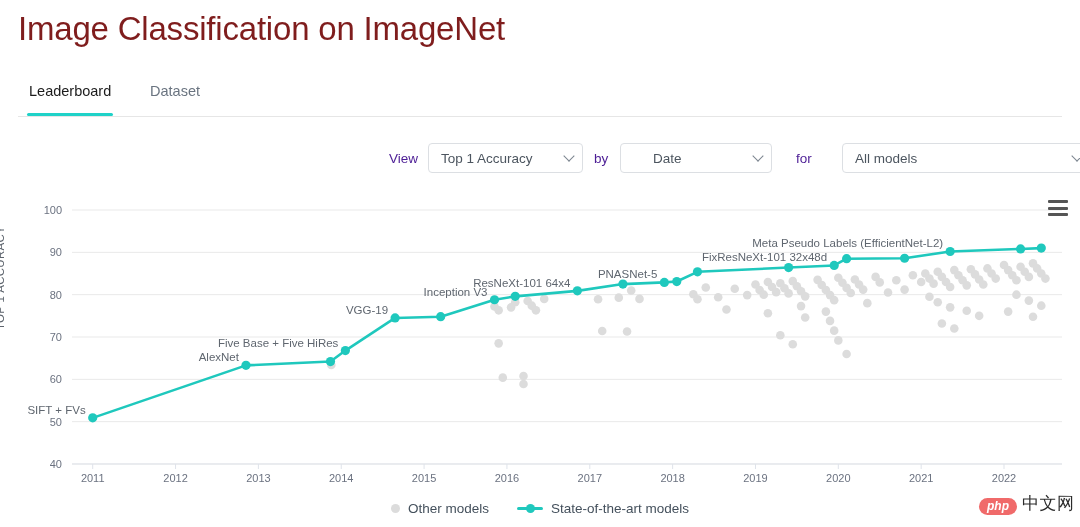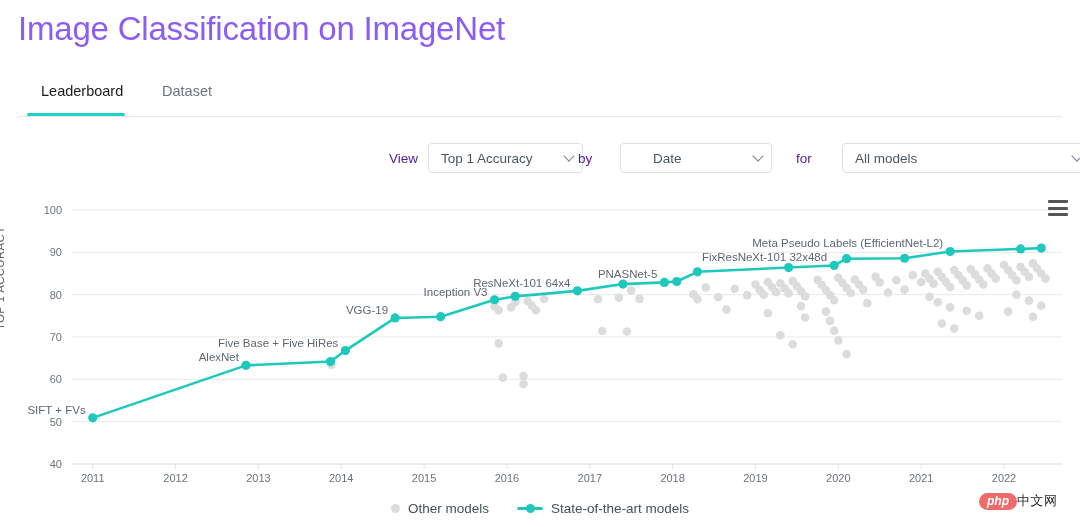--- a/index.html
+++ b/index.html
@@ -8,35 +8,35 @@
     width: 1080px; height: 527px;
     background: #ffffff;
     font-family: "Liberation Sans", sans-serif;
     overflow: hidden;
   }
   #app { position: relative; width: 1080px; height: 527px; background: #fff; }
 
   
   .page-title {
     position: absolute; left: 18px; top: 10px;
-    font-size: 33px; font-weight: 400; color: #8b5cf6;
+    font-size: 33px; font-weight: 400; color: #7f1d1d;
     letter-spacing: -0.2px; white-space: nowrap;
   }
 
   
   .tabbar { position: absolute; left: 0; top: 78px; width: 1080px; height: 40px; }
   .tab-divider {
     position: absolute; left: 18px; top: 38px; width: 1044px; height: 1px;
     background: #e6e6e6;
   }
   .tab {
     position: absolute; top: 0; height: 38px; line-height: 26px;
     font-size: 14.5px; cursor: pointer; padding: 0 2px;
   }
-  .tab-label { display: block; margin-left: 12px; }
+  .tab-label { display: block; }
   .tab.active .tab-label { color: #1b1b1b; font-weight: 400; }
   .tab.inactive .tab-label { color: #6a7480; }
   .tab-underline {
     position: absolute; left: 0; bottom: 0; height: 3px; width: 100%;
     background: #1fd2c8; border-radius: 2px;
   }
   #tab-leaderboard { left: 27px; }
   #tab-dataset { left: 148px; }
 
   
@@ -53,21 +53,21 @@
     cursor: pointer; white-space: nowrap;
   }
   .chev {
     position: absolute; right: 9px; top: 50%;
     width: 8px; height: 8px; margin-top: -4px;
     border-right: 1.6px solid #7b858f; border-bottom: 1.6px solid #7b858f;
     transform: translateY(-25%) rotate(45deg);
   }
   #flabel-view   { position: absolute; left: 389px; }
   #sel-metric    { position: absolute; left: 428px; width: 155px; }
-  #flabel-by     { position: absolute; left: 578px; }
+  #flabel-by     { position: absolute; left: 594px; }
   #sel-groupby   { position: absolute; left: 620px; width: 152px; padding-left: 32px; }
   #flabel-for    { position: absolute; left: 784px; margin-left: 12px; }
   #sel-scope     { position: absolute; left: 818px; width: 249px; margin-left: 24px; }
 
   
   #chart-area { position: absolute; left: 0; top: 192px; width: 1080px; height: 290px; }
   #chart-svg  { position: absolute; left: 0; top: 0; }
 
   .ylabel-rot {
     position: absolute; left: -6px; top: 330px;
@@ -97,28 +97,28 @@
     background: #1fc8bd; border-radius: 2px;
   }
   .lg-line::after {
     content: ""; position: absolute; left: 9px; top: 0; width: 9px; height: 9px;
     border-radius: 50%; background: #1fc8bd;
   }
 
   
   .watermark {
     position: absolute; left: 979px; top: 492px;
-    display: flex; align-items: flex-end; 
+    display: flex; align-items: flex-end; gap: 5px;
   }
   .wm-php {
     background: #f06a6a; color: #fff; font-style: italic; font-weight: bold;
     font-size: 12px; padding: 1px 8px 2px; border-radius: 9px; line-height: 14px;
     font-family: "Liberation Sans", sans-serif;
   }
-  .wm-cn { color: #2b2b2b; font-size: 13px; letter-spacing: 0.5px; }
+  .wm-cn { color: #2b2b2b; font-size: 17px; letter-spacing: 0.5px; }
 </style>
 </head>
 <body>
 
 <div id="app">
 
   <div class="page-title">Image Classification on ImageNet</div>
 
   <div class="tabbar">
     <div class="tab-divider"></div>

